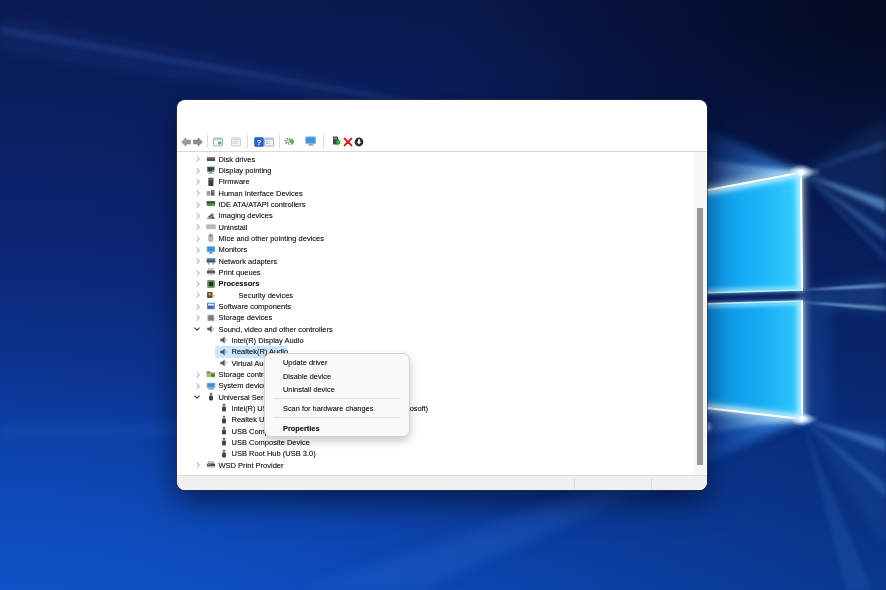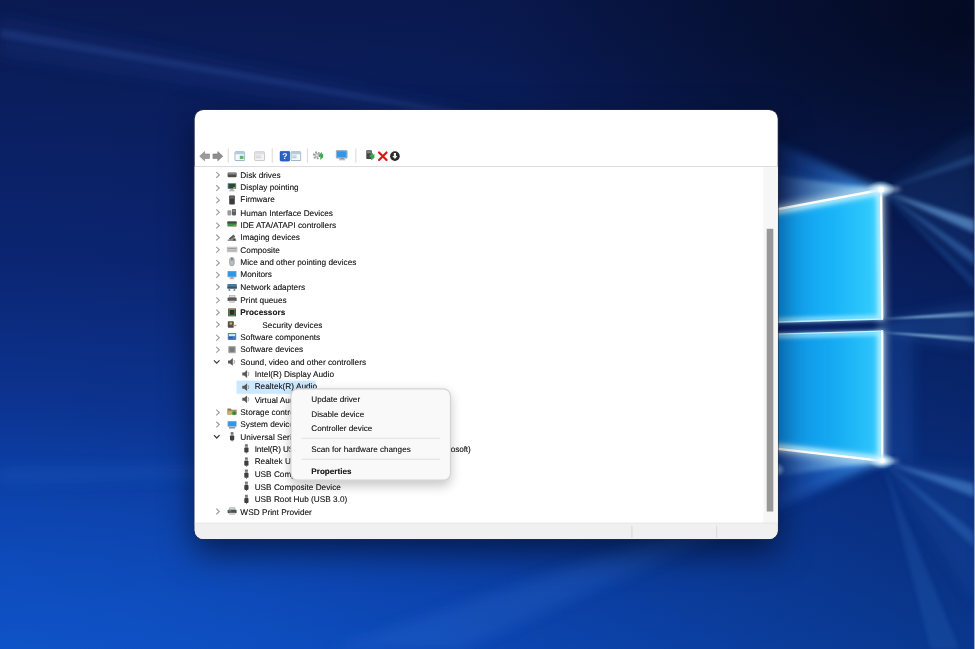--- a/index.html
+++ b/index.html
@@ -295,21 +295,21 @@
       </div>
 <div class="row" style="top:69.63999999999999px">
         <svg class="chev" width="8" height="8" viewBox="0 0 8 8" style="left:16.5px">
           <path d="M2.6,1.4 L5.4,4 L2.6,6.6" fill="none" stroke="#9a9a9a" stroke-width="1"></path>
         </svg>
         <svg class="ricon" style="left:28.5px;top:0.4px" width="10.5" height="10.5" viewBox="0 0 11 11">
           <rect x="0.4" y="3" width="10.2" height="4.6" rx="0.6" fill="#d9d9d9" stroke="#8e8e8e" stroke-width="0.5"></rect>
           <rect x="1.2" y="3.8" width="8.6" height="1.2" fill="#9b9b9b"></rect>
           <rect x="1.2" y="5.6" width="8.6" height="1.2" fill="#b3b3b3"></rect>
         </svg>
-        <span class="rlab" style="left:41.5px;">Composite</span>
+        <span class="rlab" style="left:41.5px;">Uninstall</span>
       </div>
 <div class="row" style="top:80.97999999999999px">
         <svg class="chev" width="8" height="8" viewBox="0 0 8 8" style="left:16.5px">
           <path d="M2.6,1.4 L5.4,4 L2.6,6.6" fill="none" stroke="#9a9a9a" stroke-width="1"></path>
         </svg>
         <svg class="ricon" style="left:28.5px;top:0.4px" width="10.5" height="10.5" viewBox="0 0 11 11">
           <rect x="3" y="1.2" width="4.6" height="8.4" rx="2.3" fill="#b9bcc2" stroke="#777" stroke-width="0.5"></rect>
           <rect x="4.9" y="1.4" width="0.9" height="3" fill="#555"></rect>
         </svg>
         <span class="rlab" style="left:41.5px;">Mice and other pointing devices</span>
@@ -382,21 +382,21 @@
         <span class="rlab" style="left:41.5px;">Software components</span>
       </div>
 <div class="row" style="top:160.35999999999999px">
         <svg class="chev" width="8" height="8" viewBox="0 0 8 8" style="left:16.5px">
           <path d="M2.6,1.4 L5.4,4 L2.6,6.6" fill="none" stroke="#9a9a9a" stroke-width="1"></path>
         </svg>
         <svg class="ricon" style="left:28.5px;top:0.4px" width="10.5" height="10.5" viewBox="0 0 11 11">
           <rect x="1.6" y="1.8" width="7.6" height="7.2" rx="1" fill="#a9a9a9"></rect>
           <rect x="2.8" y="3" width="5.2" height="4.6" fill="#7a7a7a"></rect>
         </svg>
-        <span class="rlab" style="left:41.5px;">Software devices</span>
+        <span class="rlab" style="left:41.5px;">Storage devices</span>
       </div>
 <div class="row" style="top:171.7px">
         <svg class="chev" width="8" height="8" viewBox="0 0 8 8" style="left:15.5px">
           <path d="M1.5,2.6 L4,5.2 L6.6,2.6" fill="none" stroke="#3c3c3c" stroke-width="1.1"></path>
         </svg>
         <svg class="ricon" style="left:28.5px;top:0.4px" width="10.5" height="10.5" viewBox="0 0 11 11">
           <polygon points="1.4,4 3.4,4 6.2,1.6 6.2,9.4 3.4,7 1.4,7" fill="#585858"></polygon>
           <path d="M7.2,3.4 Q8.6,5.5 7.2,7.6" fill="none" stroke="#8c8c8c" stroke-width="0.8"></path>
         </svg>
         <span class="rlab" style="left:41.5px;">Sound, video and other controllers</span>
@@ -527,18 +527,18 @@
     </div>
   <div class="status">
     <div class="ssep" style="left:397px"></div>
     <div class="ssep" style="left:474px"></div>
   </div>
 </div>
 
 <div id="ctxmenu">
   <div class="mi" style="top:2px;height:13.7px;line-height:13.7px">Update driver</div>
   <div class="mi" style="top:15.7px;height:13.7px;line-height:13.7px">Disable device</div>
-  <div class="mi" style="top:29.4px;height:13.7px;line-height:13.7px">Controller device</div>
+  <div class="mi" style="top:29.4px;height:13.7px;line-height:13.7px">Uninstall device</div>
   <div class="msep" style="top:43.5px"></div>
   <div class="mi" style="top:47.5px;height:13.7px;line-height:13.7px">Scan for hardware changes</div>
   <div class="msep" style="top:63px"></div>
   <div class="mi" style="top:67.5px;height:13.7px;line-height:13.7px;font-weight:bold">Properties</div>
 </div>
 
 </body></html>

